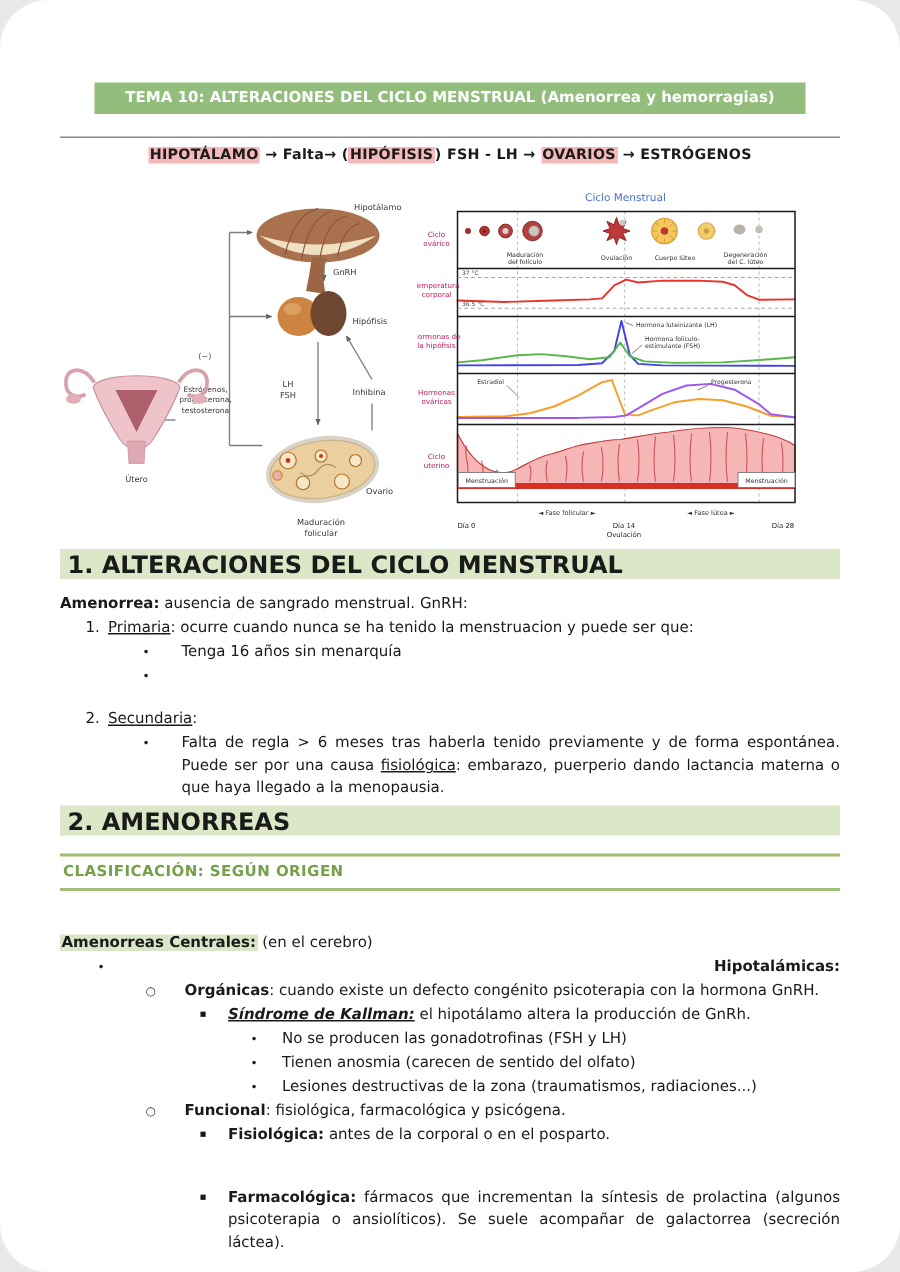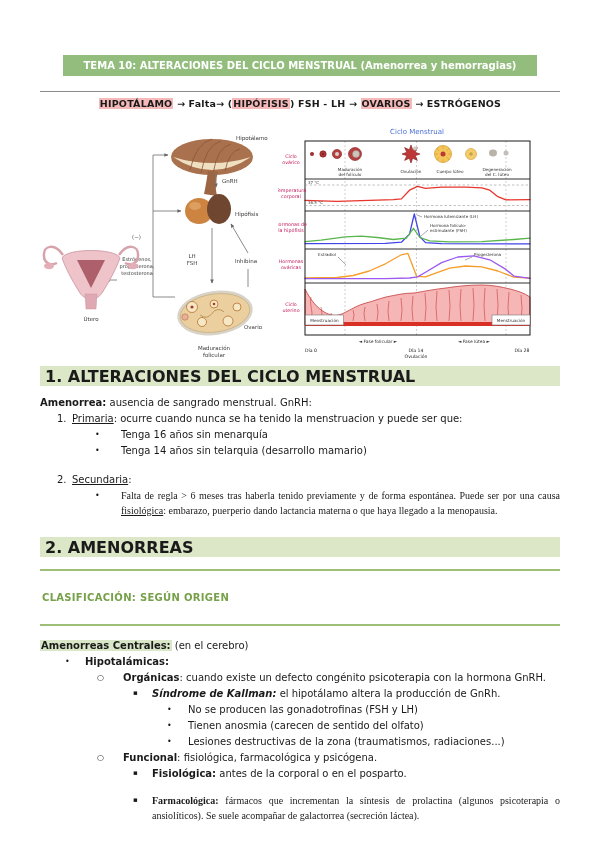--- a/index.html
+++ b/index.html
@@ -1,44 +1,44 @@
 <!DOCTYPE html>
 <html><head>
 <meta charset="utf-8">
 <style>
   html,body{margin:0;padding:0;background:#e8e8e8;}
   .page{position:relative;width:600px;height:848px;background:#ffffff;margin:0 auto;
-        font-family:"DejaVu Sans","Liberation Sans",sans-serif;color:#1a1a1a;overflow:hidden;}
+        font-family:"DejaVu Sans","Liberation Sans",sans-serif;color:#1a1a1a;overflow:hidden;border-radius:32px;}
   .title-banner{position:absolute;left:63px;top:55px;width:474px;height:21px;background:#92bd7c;
         color:#ffffff;font-size:10px;font-weight:bold;text-align:center;line-height:21px;}
   .rule{position:absolute;left:40px;top:91px;width:520px;border-top:1px solid #8a8a8a;}
   .axis-line{position:absolute;left:40px;top:98px;width:520px;text-align:center;
         font-size:9.5px;font-weight:bold;letter-spacing:.2px;}
   .hl-p{background:#f5b9b9;padding:0 1px;}
   .hl-g{background:#d9e7c8;padding:0 1px;}
   .figs{position:absolute;left:0;top:0;}
   .sec-block{position:absolute;left:40px;width:520px;font-size:10px;line-height:15px;}
   .sec-banner{background:#dbe7c6;font-weight:bold;font-size:16px;padding:3px 5px 2px 5px;}
   .clasif{margin-top:12px;border-top:2px solid #9dbf77;border-bottom:2px solid #9dbf77;
-        color:#76a049;font-weight:bold;padding:19px 2px;letter-spacing:.3px;}
+        color:#76a049;font-weight:bold;padding:3px 2px;letter-spacing:.3px;}
   .para{margin-top:9px;}
-  .bold{font-weight:bold;}
+  .bold{font-weight:bold;text-align:right;}
   .ul{text-decoration:underline;}
-  .itul{font-style:italic;font-weight:bold;}
+  .itul{font-style:italic;font-weight:bold;text-decoration:underline;}
   .li{display:flex;margin-top:1px;}
   .li .mk{flex:none;}
   .li .tx{flex:1;}
-  .just .tx{text-align:justify;font-family:Liberation Serif, serif;}
+  .just .tx{text-align:justify;}
   .lv1 .mk{margin-left:17px;width:15px;}
   .lv2 .mk{margin-left:55px;width:26px;font-size:8px;}
   .lvA .mk{margin-left:25px;width:20px;font-size:8px;}
   .lv3 .mk{margin-left:57px;width:26px;font-size:8px;}
   .lv4 .mk{margin-left:93px;width:19px;font-size:7px;}
   .lv5 .mk{margin-left:127px;width:21px;font-size:8px;}
-  .mt12{margin-top:12px;} .mt14{margin-top:14px;}
+  .mt12{margin-top:27px;} .mt14{margin-top:14px;}
   svg text{font-family:"DejaVu Sans","Liberation Sans",sans-serif;}
 </style>
 </head>
 <body>
 
 <div class="page">
 
   <div class="title-banner">
     <span>TEMA 10: ALTERACIONES DEL CICLO MENSTRUAL (Amenorrea y hemorragias)</span>
   </div>
@@ -253,21 +253,20 @@
     <div class="li lv1">
       <span class="mk">1.</span>
       <span class="tx"><span class="ul">Primaria</span><span>: ocurre cuando nunca se ha tenido la menstruacion y  puede ser que:</span></span>
     </div>
     <div class="li lv2">
       <span class="mk">•</span>
       <span class="tx">Tenga 16 años sin menarquía</span>
     </div>
     <div class="li lv2">
       <span class="mk">•</span>
-      <span class="tx">Tenga 14 años sin telarquia (desarrollo mamario)</span>
     </div>
 
     <div class="li lv1 mt14">
       <span class="mk">2.</span>
       <span class="tx"><span class="ul">Secundaria</span><span>:</span></span>
     </div>
     <div class="li lv2 just">
       <span class="mk">•</span>
       <span class="tx"><span>Falta de regla &gt; 6 meses tras haberla tenido previamente y de forma espontánea. Puede ser por una causa </span><span class="ul">fisiológica</span><span>: embarazo, puerperio dando lactancia materna o que haya llegado a la menopausia.</span></span>
     </div>

